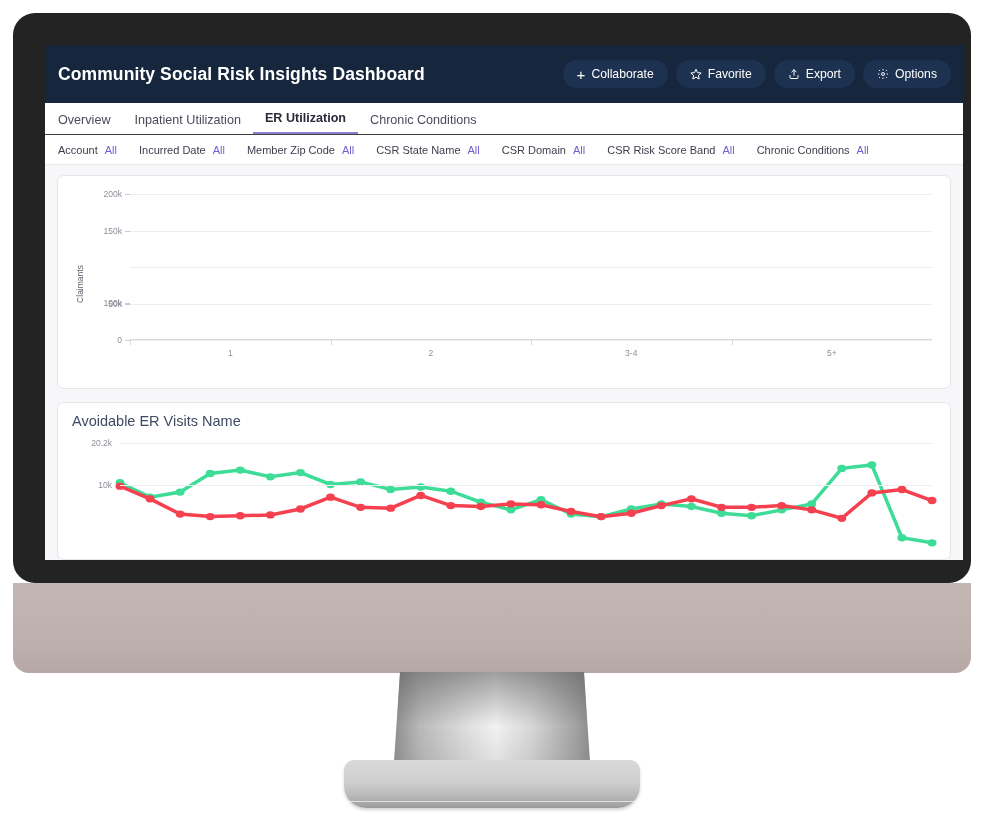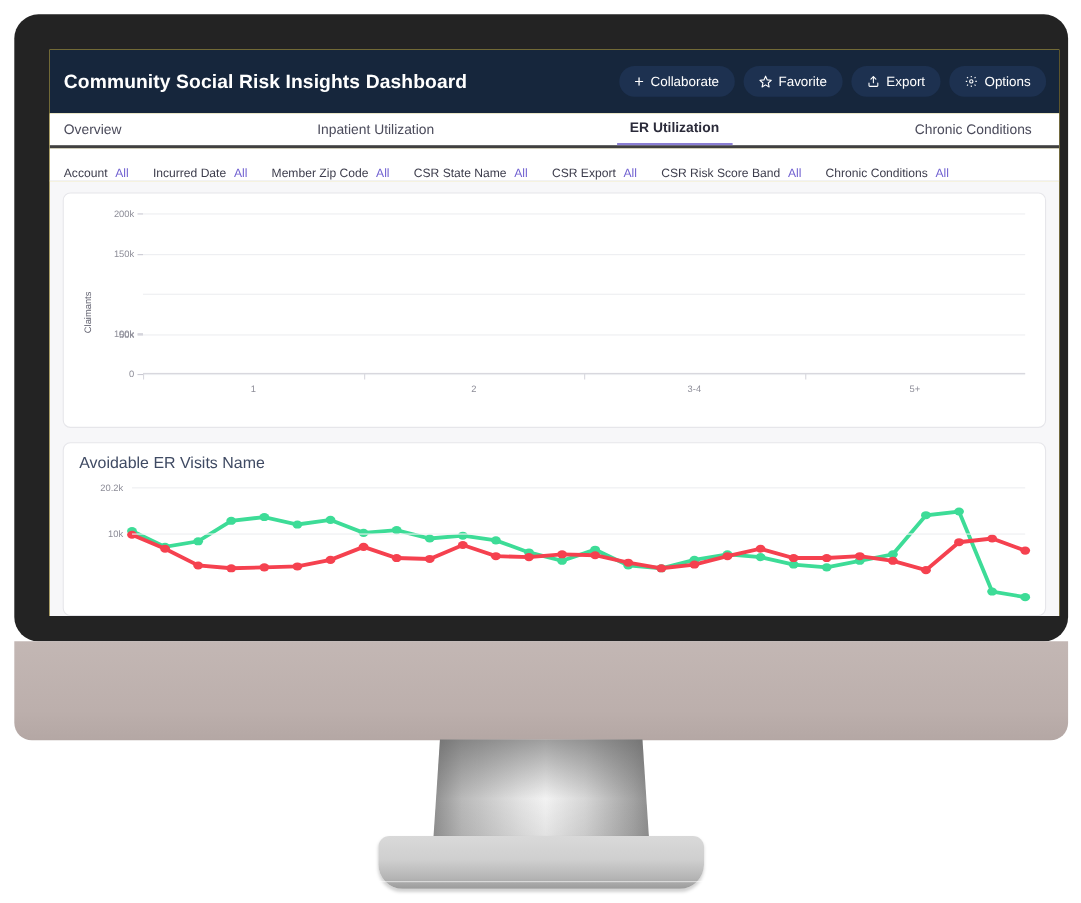--- a/index.html
+++ b/index.html
@@ -73,34 +73,33 @@
     font-size: 12.2px; font-family: "Liberation Sans", sans-serif;
     white-space: nowrap; cursor: pointer;
   }
   .hbtn svg { display:block; }
   .hbtn .plus { font-size: 15px; line-height: 1; }
 
   
   .tabs-row {
     display: flex; align-items: flex-end; gap: 0;
     height: 32px; padding: 0 13px;
-    background: #fff; border-bottom: 3px solid #404040;
+    background: #fff; border-bottom: 1px solid #404040;
     padding-top: 10px;
-    justify-content: space-between;
   }
   .tab {
     font-size: 12.6px; color: #4a4a5a; padding: 0 12px 7px 12px;
     cursor: pointer; white-space: nowrap;
   }
   .tab:first-child { padding-left: 0; }
   .tab.active { color: #2b2b3a; font-weight: bold; border-bottom: 2px solid #8b7fd4; }
 
   
   .filters-row {
-    display: flex; align-items: flex-end; height: 30px;
+    display: flex; align-items: center; height: 30px;
     padding: 0 13px; background: #fff;
     border-bottom: 1px solid #e8e8ec;
   }
   .filter { display: flex; align-items: baseline; gap: 7px; margin-right: 22px; white-space: nowrap; }
   .filter-label { font-size: 11px; color: #3d3d4c; }
   .filter-value { font-size: 11px; color: #6f5fd0; cursor: pointer; }
 
   
   .dash-body { background: #f7f7f9; padding: 10px 12px 0 12px; height: calc(100% - 120px); }
   .card {
@@ -228,21 +227,21 @@
       </div>
       <div class="filter">
         <span class="filter-label">Member Zip Code</span>
         <span class="filter-value">All</span>
       </div>
       <div class="filter">
         <span class="filter-label">CSR State Name</span>
         <span class="filter-value">All</span>
       </div>
       <div class="filter">
-        <span class="filter-label">CSR Export</span>
+        <span class="filter-label">CSR Domain</span>
         <span class="filter-value">All</span>
       </div>
       <div class="filter">
         <span class="filter-label">CSR Risk Score Band</span>
         <span class="filter-value">All</span>
       </div>
       <div class="filter">
         <span class="filter-label">Chronic Conditions</span>
         <span class="filter-value">All</span>
       </div>

